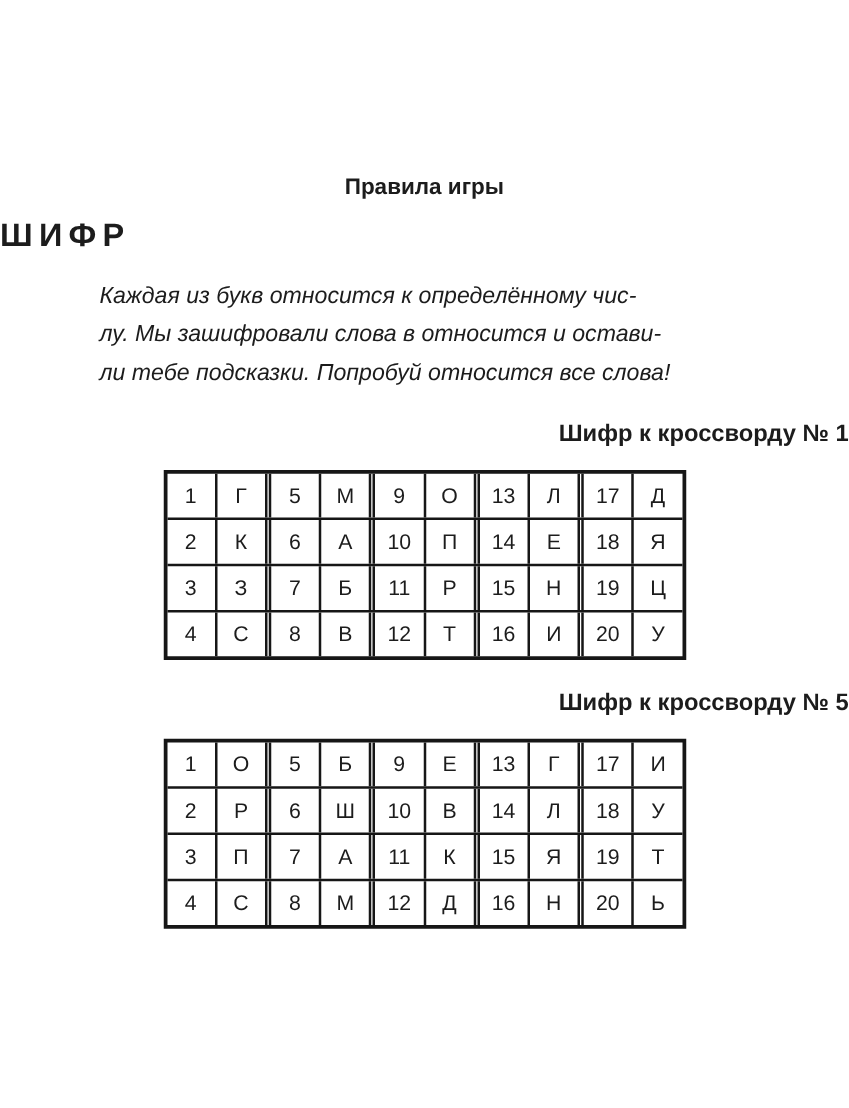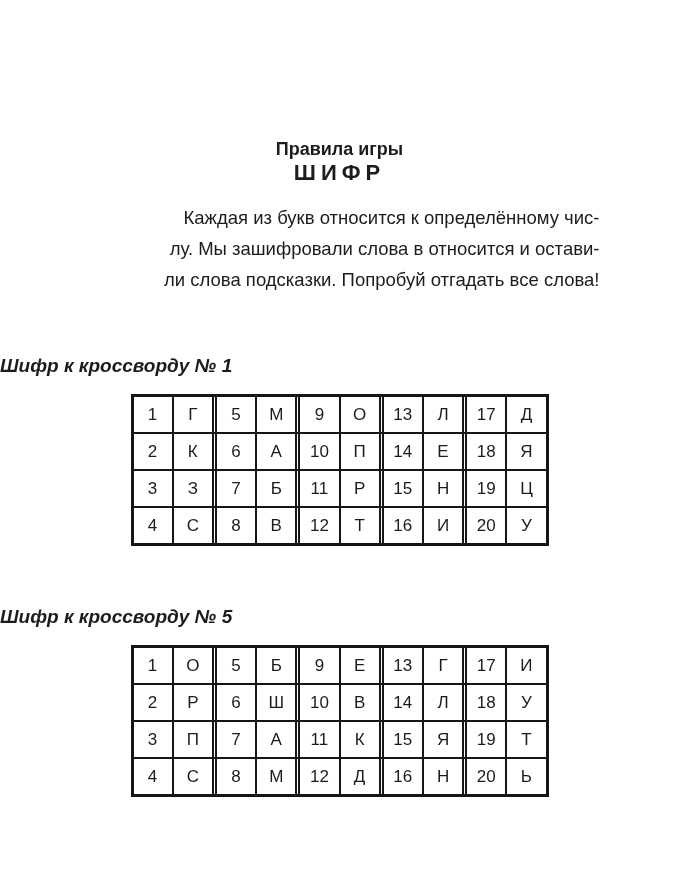--- a/index.html
+++ b/index.html
@@ -20,42 +20,42 @@
     height: 796px;
     padding-top: 138px;
   }
   .rules-title {
     text-align: center;
     font-weight: 700;
     font-size: 18px;
     line-height: 22px;
   }
   .cipher-title {
-    text-align: center;
     font-weight: 700;
-    font-size: 22px;
+    font-size: 26px;
     letter-spacing: 5px;
+    margin-top: 13px;
   }
   .intro {
     margin: 16px auto 0;
     width: 520px;
-    text-align: right;
+    text-align: left;
     font-size: 18.5px;
     line-height: 31px;
     font-weight: 400;
+    font-style: italic;
   }
   .intro-line {
     white-space: nowrap;
   }
   .table-heading {
-    text-align: left;
+    text-align: right;
     font-weight: 700;
     font-size: 19px;
-    margin-top: 60px;
-    font-style: italic;
+    margin-top: 24px;
   }
   .ctable {
     width: 412px;
     margin: 17px auto 0;
     border: 3px solid #161616;
   }
   .crow {
     display: flex;
     height: 35px;
   }
@@ -87,21 +87,21 @@
 
 <div class="page">
 
   <div class="rules-title">Правила игры</div>
 
   <div class="cipher-title">ШИФР</div>
 
   <div class="intro">
     <div class="intro-line">Каждая из букв относится к определённому чис-</div>
     <div class="intro-line">лу. Мы зашифровали слова в относится и остави-</div>
-    <div class="intro-line">ли слова подсказки. Попробуй отгадать все слова!</div>
+    <div class="intro-line">ли тебе подсказки. Попробуй относится все слова!</div>
   </div>
 
   <div class="table-heading">Шифр к кроссворду № 1</div>
 
   <div class="ctable">
       <div class="crow">
         <div class="pair">
           <div class="cell n">1</div>
           <div class="cell l">Г</div>
         </div>

